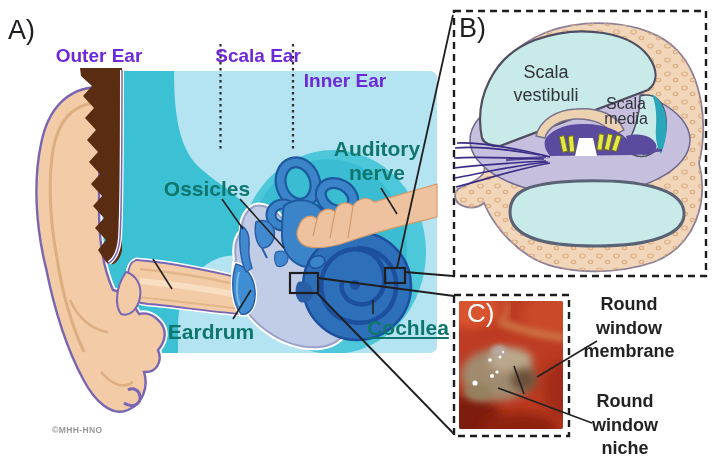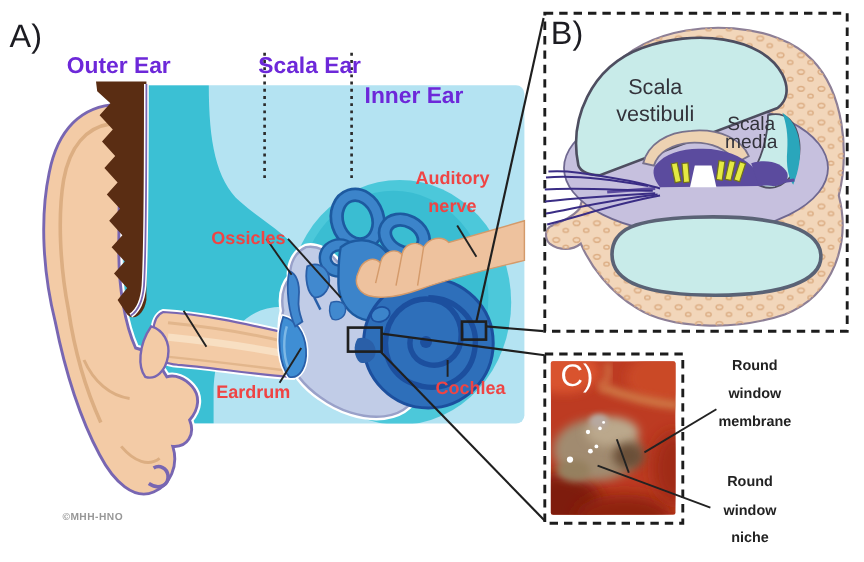--- a/index.html
+++ b/index.html
@@ -4,24 +4,24 @@
 <style>
   html,body{margin:0;padding:0;background:#fff;}
   .stage{position:relative;width:720px;height:468px;background:#fff;overflow:hidden;
          font-family:"Liberation Sans", sans-serif;color:#2e2e36;}
   .stage svg{position:absolute;left:0;top:0;}
   .lbl{position:absolute;white-space:nowrap;line-height:1.1;}
   .c{transform:translateX(-50%);text-align:center;}
   .pre{white-space:pre-line;}
   .panel-letter{font-size:27px;font-weight:400;color:#1c1c22;}
   .region{font-size:19px;font-weight:700;color:#6d28d9;}
-  .anno{font-size:15px;font-weight:600;color:#ef4444;}
+  .anno{font-size:21px;font-weight:600;color:#0f766e;}
   .blbl{font-size:18px;font-weight:400;color:#33333b;}
   .blbl-sm{font-size:16px;font-weight:400;color:#33333b;line-height:15px;}
-  .clbl{font-size:12px;font-weight:600;color:#222;line-height:23.5px;}
+  .clbl{font-size:18px;font-weight:600;color:#222;line-height:23.5px;}
   .credit{font-size:8.5px;font-weight:700;color:#979797;letter-spacing:.4px;}
   .c-letter{font-size:26px;color:#ffffff;font-weight:400;}
 </style>
 </head>
 <body>
 
 <div class="stage">
 
 <svg width="720" height="468" viewBox="0 0 720 468">
   <defs>
@@ -248,25 +248,25 @@
     <path d="M597,341 L537,377"></path>
     <path d="M514,366 L524,394"></path>
     <path d="M592,423 L498,388"></path>
   </g>
 </svg>
 
 <div class="lbl panel-letter" style="left:8px;top:16px;">A)</div>
 <div class="lbl region c" style="left:99px;top:46px;">Outer Ear</div>
 <div class="lbl region c" style="left:258px;top:46px;">Scala Ear</div>
 <div class="lbl region c" style="left:345px;top:32px;margin-top:39px;">Inner Ear</div>
-<div class="lbl anno c" style="left:207px;top:177px;margin-top:14px;">Ossicles</div>
+<div class="lbl anno c" style="left:207px;top:177px;">Ossicles</div>
 <div class="lbl anno c" style="left:211px;top:320px;">Eardrum</div>
 <div class="lbl anno c pre" style="left:377px;top:137px;line-height:24px;">Auditory
 nerve</div>
-<div class="lbl anno c" style="left:392px;top:316px;">Cochlea</div>
+<div class="lbl anno c" style="left:408px;top:316px;text-decoration:underline;">Cochlea</div>
 <div class="lbl credit" style="left:52px;top:426px;">©MHH-HNO</div>
 
 <div class="lbl panel-letter" style="left:459px;top:14px;">B)</div>
 <div class="lbl blbl c pre" style="left:546px;top:61px;line-height:23px;">Scala
 vestibuli</div>
 <div class="lbl blbl-sm c pre" style="left:626px;top:96px;">Scala
 media</div>
 
 <div class="lbl c-letter" style="left:467px;top:299px;">C)</div>
 <div class="lbl clbl c pre" style="left:629px;top:293px;">Round

